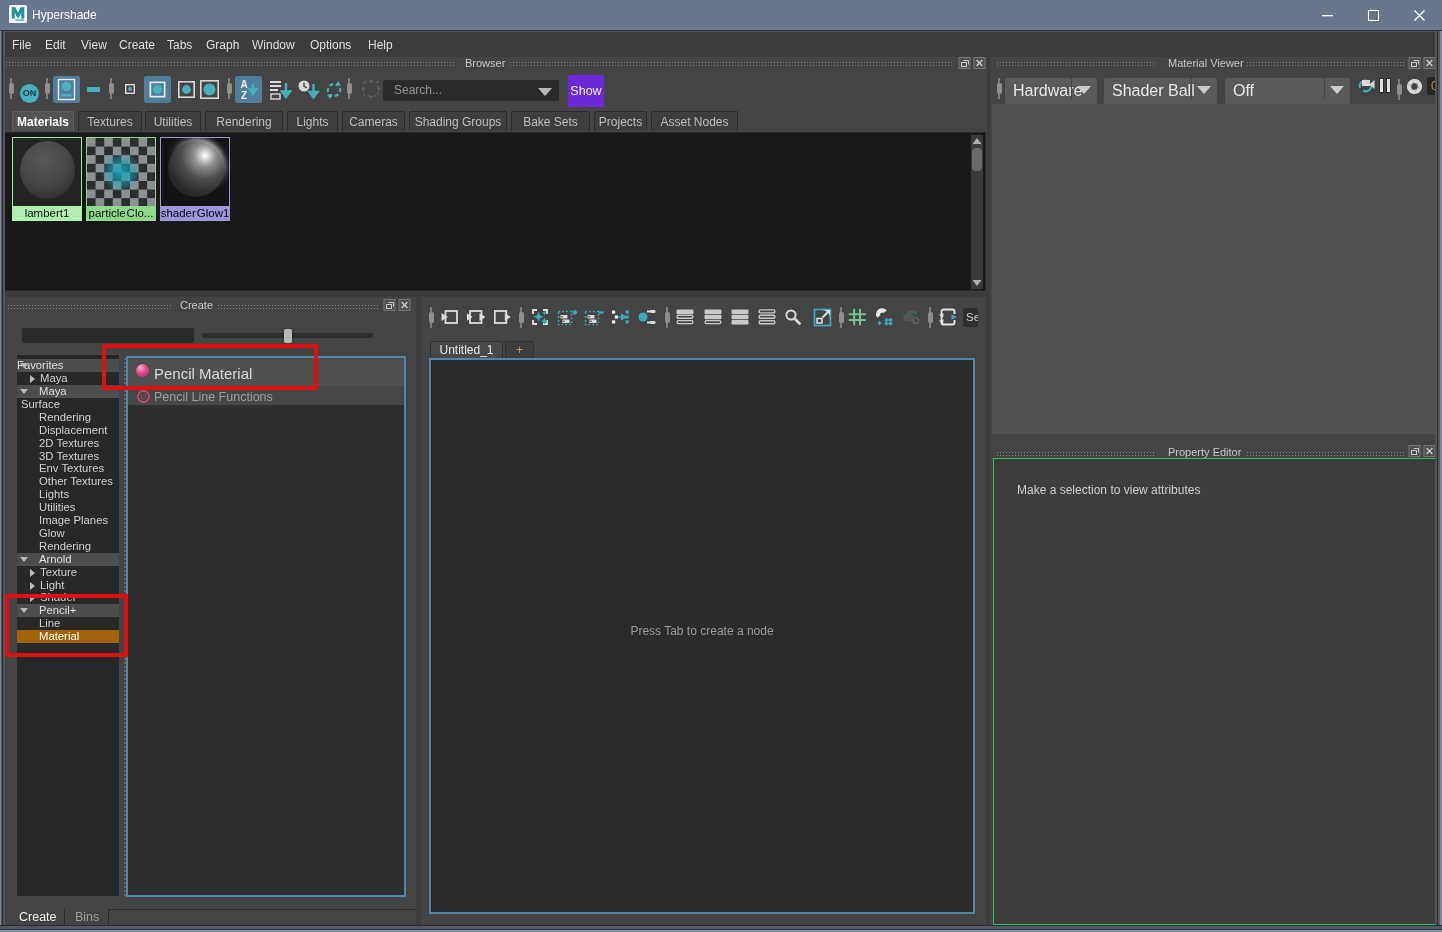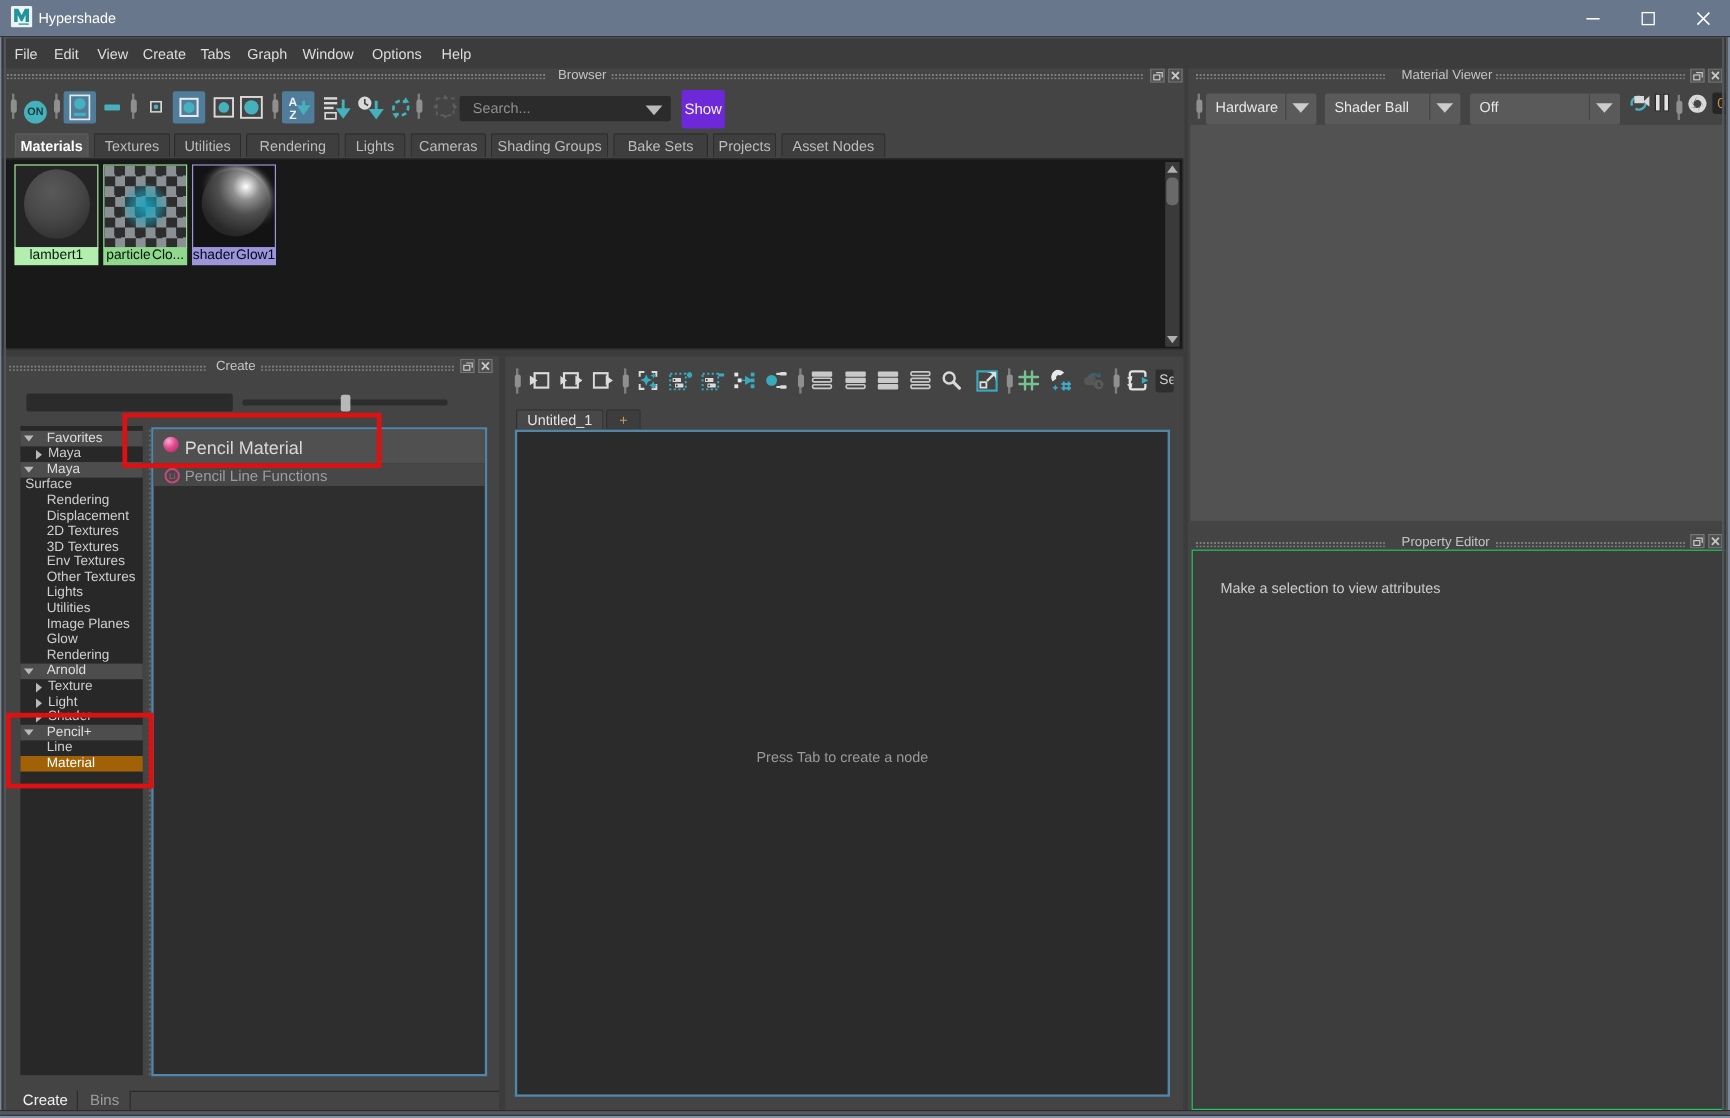--- a/index.html
+++ b/index.html
@@ -15,21 +15,21 @@
 .dots{background-image:radial-gradient(circle,#848484 0.75px,transparent 0.9px);background-size:3px 3px;height:5px;position:absolute;}
 .phead{position:absolute;height:13px;color:#c4c4c4;font-size:11px;white-space:nowrap;}
 .hic{position:absolute;}
 
 .sep{position:absolute;width:2px;height:21px;background:#7e7e7e;}
 .sep:after{content:"";position:absolute;left:-1.5px;top:5px;width:5px;height:11px;background:#8f8f8f;border-radius:2px;}
 
 .tab{position:absolute;top:0;height:20px;background:#3e3e3e;border:1px solid #2b2b2b;border-bottom:none;color:#bcbcbc;font-size:12px;text-align:center;line-height:20px;border-radius:2px 2px 0 0;box-sizing:border-box;}
 .tab.sel{background:#525252;color:#ffffff;font-weight:bold;border-color:#5e5e5e;}
 .txt{position:absolute;color:#c8c8c8;font-size:12px;white-space:nowrap;}
-.dd{position:absolute;height:26px;background:#5a5a5a;border-radius:2px;color:#e8e8e8;font-size:12px;}
+.dd{position:absolute;height:26px;background:#5a5a5a;border-radius:2px;color:#e8e8e8;font-size:16px;}
 .dd .lbl{position:absolute;left:8px;top:4px;}
 .dd .arr{position:absolute;right:0;top:0;width:25px;height:22px;border-left:1px solid #464646;}
 .dd .arr:after{content:"";position:absolute;left:5px;top:8px;border:7px solid transparent;border-top:8px solid #cccccc;border-bottom:none;}
 .redrect{position:absolute;border:4px solid #dd1111;z-index:50;box-sizing:border-box;}
 .trow{position:absolute;left:0;height:13px;width:102px;line-height:13.5px;font-size:11.3px;color:#cfcfcf;white-space:nowrap;overflow:hidden;}
 .trow.hd{background:#4d4d4d;color:#dedede;}
 .trow.selb{background:#a16207;color:#ffffff;}
 .tri-d{position:absolute;left:3px;top:4px;width:0;height:0;border:4px solid transparent;border-top:5px solid #b9b9b9;border-bottom:none;}
 .tri-r{position:absolute;left:13px;top:2.5px;width:0;height:0;border:4px solid transparent;border-left:5px solid #b9b9b9;border-right:none;}
 </style>
@@ -219,21 +219,21 @@
   <svg class="hic" style="left:396px;top:2px" width="13" height="12">
         <rect x="1" y="0.5" width="11" height="11" fill="#505050" stroke="#777"></rect>
         <path d="M3.6 3 L9.4 9 M9.4 3 L3.6 9" stroke="#c8c8c8" stroke-width="1.5"></path>
       </svg>
 
   <div class="abs" style="left:20px;top:31px;width:172px;height:15px;background:#2b2b2b;border-radius:2px;"></div>
   <div class="abs" style="left:200px;top:36px;width:171px;height:5px;background:#2d2d2d;border-radius:2px;"></div>
   <div class="abs" style="left:282px;top:32px;width:8px;height:14px;background:#b8b8b8;border-radius:2px;"></div>
 
   <div class="abs" id="tree" style="left:15px;top:58px;width:102px;height:541px;background:#282828;">
-    <div class="trow hd" style="top:4px;"><span class="tri-d"></span><span style="margin-left:22px">Favorites</span></div>
+    <div class="trow hd" style="top:4px;"><span class="tri-d"></span><span style="">Favorites</span></div>
     <div class="trow" style="top:17px;"><span class="tri-r"></span><span style="margin-left:23px">Maya</span></div>
     <div class="trow hd" style="top:30px;"><span class="tri-d"></span><span style="margin-left:22px">Maya</span></div>
     <div class="trow" style="top:43px;"><span style="margin-left:4px">Surface</span></div>
     <div class="trow" style="top:56px;"><span style="margin-left:22px">Rendering</span></div>
     <div class="trow" style="top:69px;"><span style="margin-left:22px">Displacement</span></div>
     <div class="trow" style="top:82px;"><span style="margin-left:22px">2D Textures</span></div>
     <div class="trow" style="top:95px;"><span style="margin-left:22px">3D Textures</span></div>
     <div class="trow" style="top:107px;"><span style="margin-left:22px">Env Textures</span></div>
     <div class="trow" style="top:120px;"><span style="margin-left:22px">Other Textures</span></div>
     <div class="trow" style="top:133px;"><span style="margin-left:22px">Lights</span></div>

